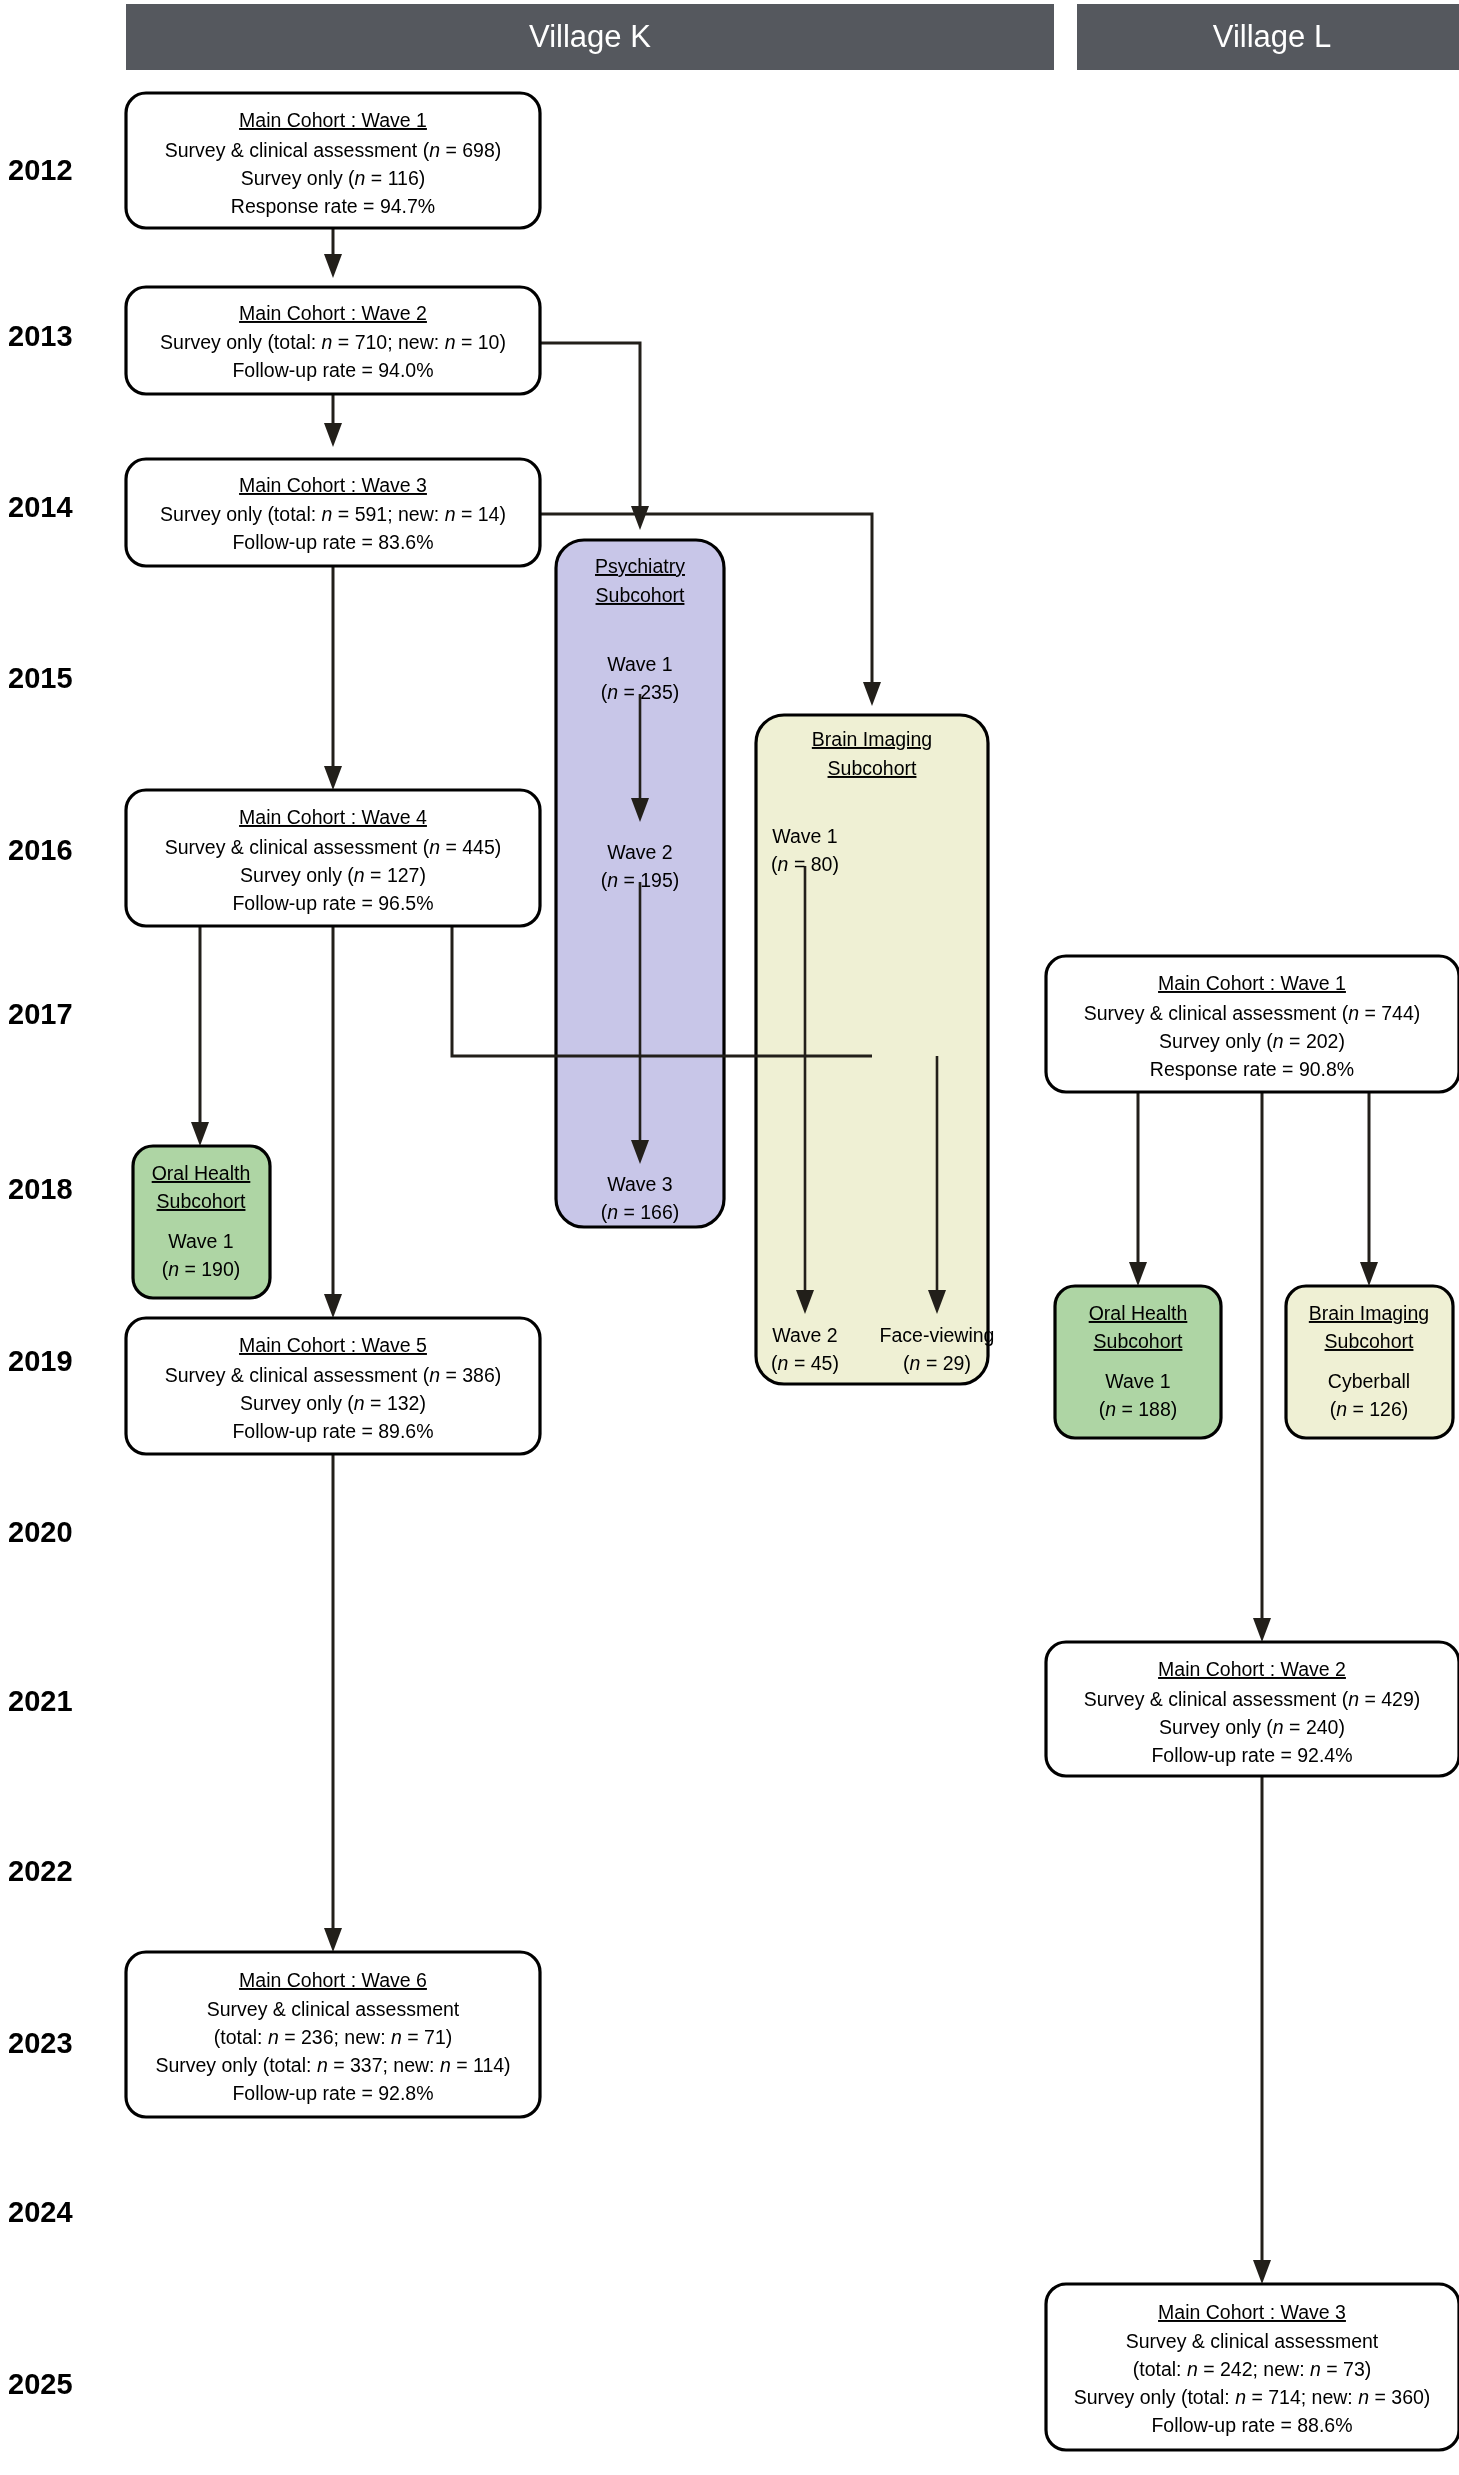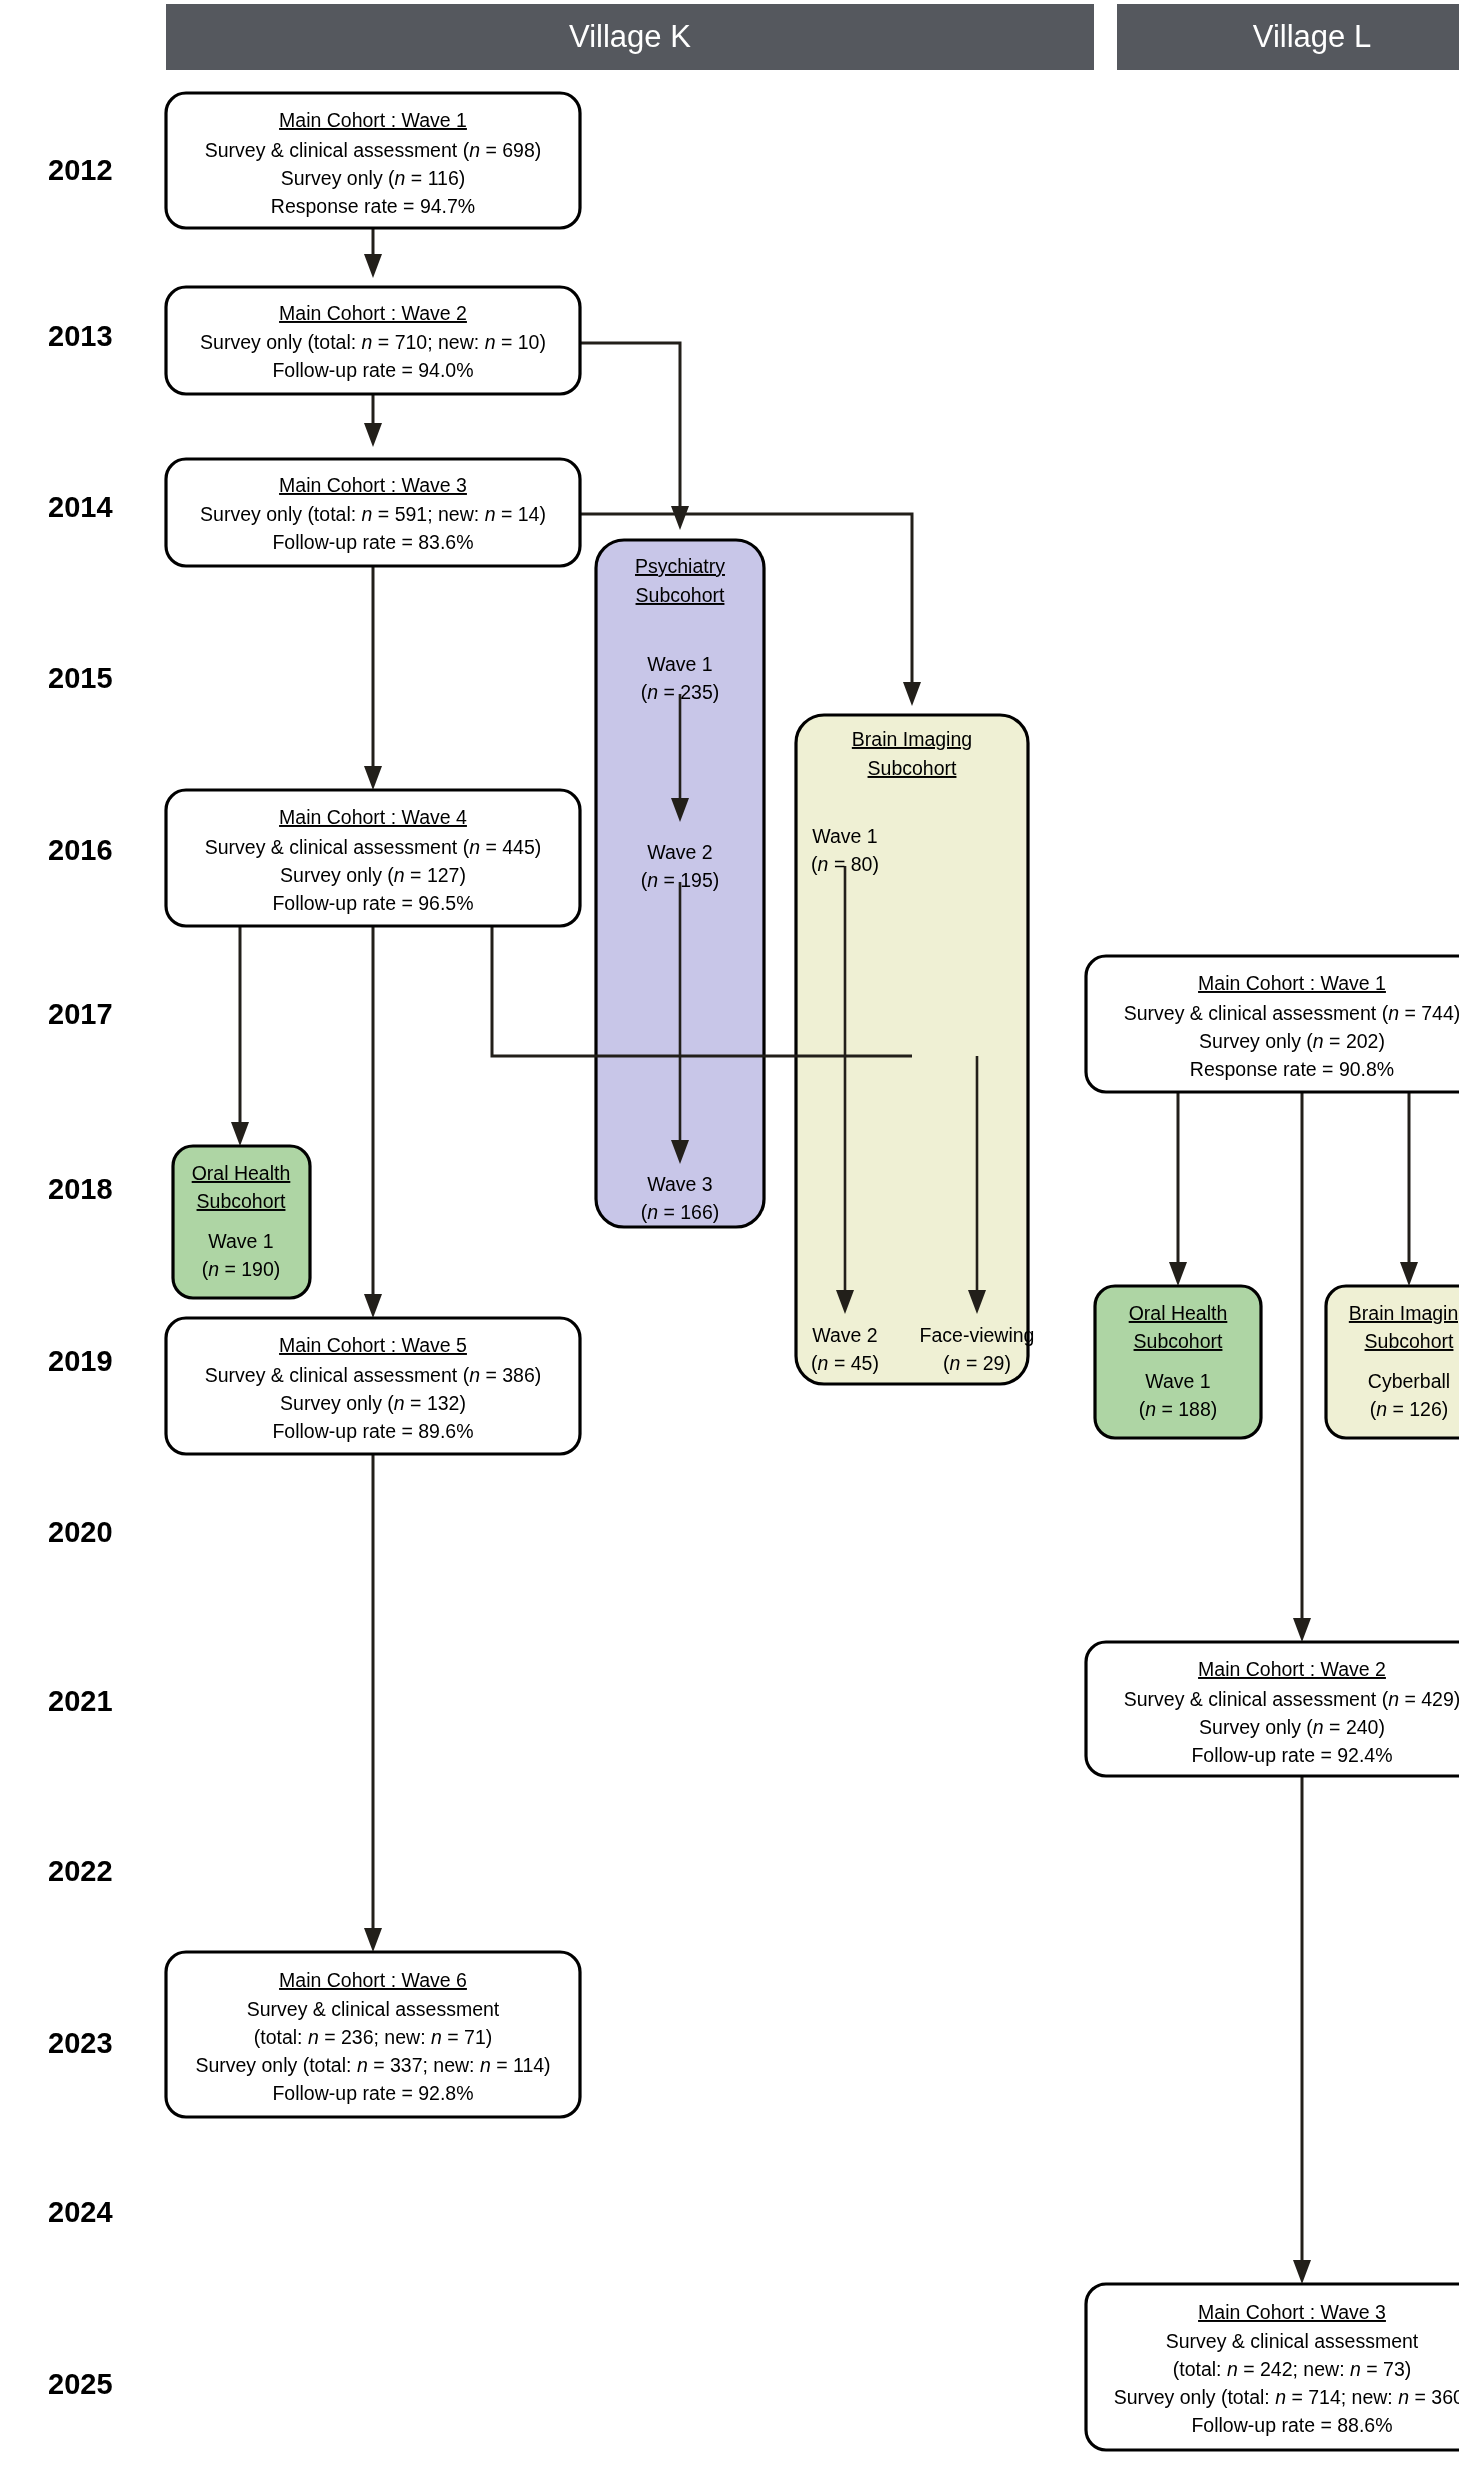--- a/index.html
+++ b/index.html
@@ -10,21 +10,20 @@
   body {
     font-family: "Liberation Sans", sans-serif;
     width: 1459px;
     height: 2475px;
     overflow: hidden;
   }
   #stage {
     position: relative;
     width: 1247px;
     height: 2475px;
-    margin-left: 40px;
   }
   svg.flow {
     position: absolute;
     left: 0;
     top: 0;
     width: 1459px;
     height: 2475px;
   }
   .hdr-rect { fill: #55585e; }
   .hdr-text {

